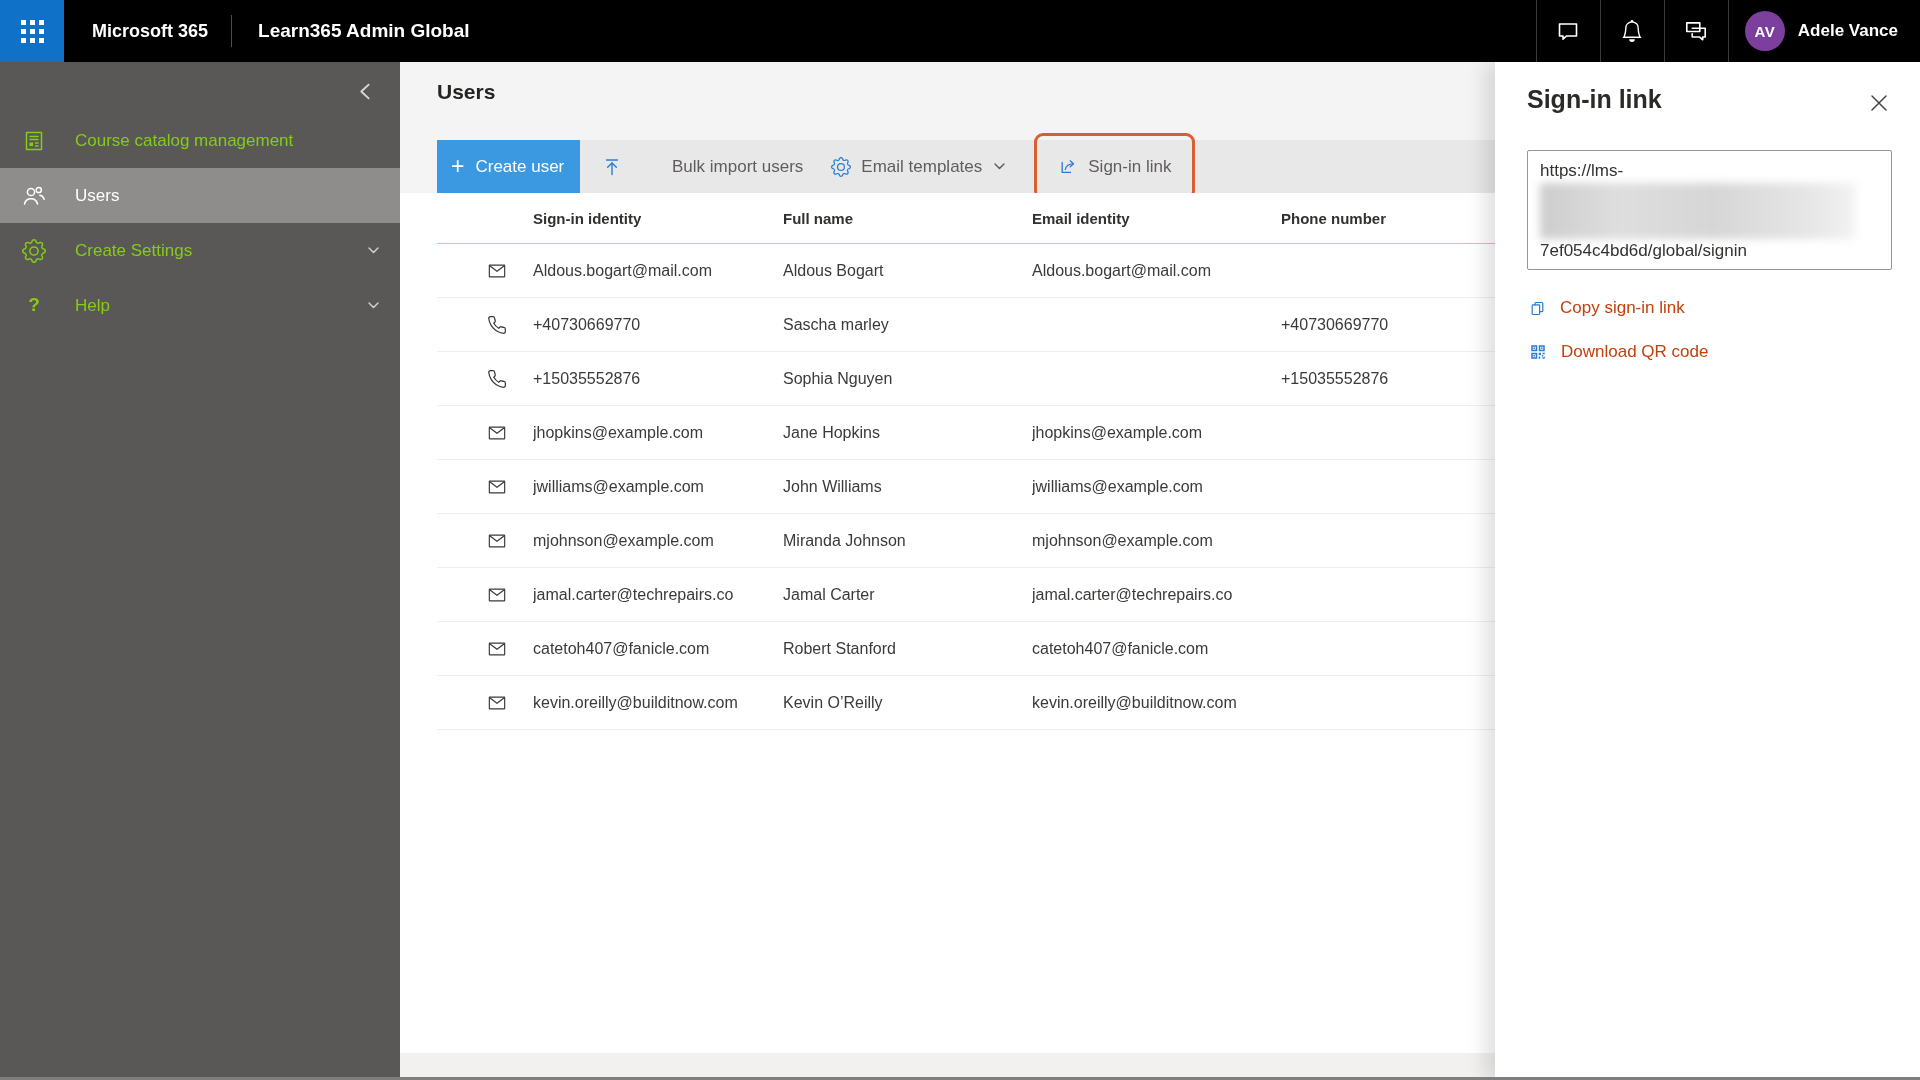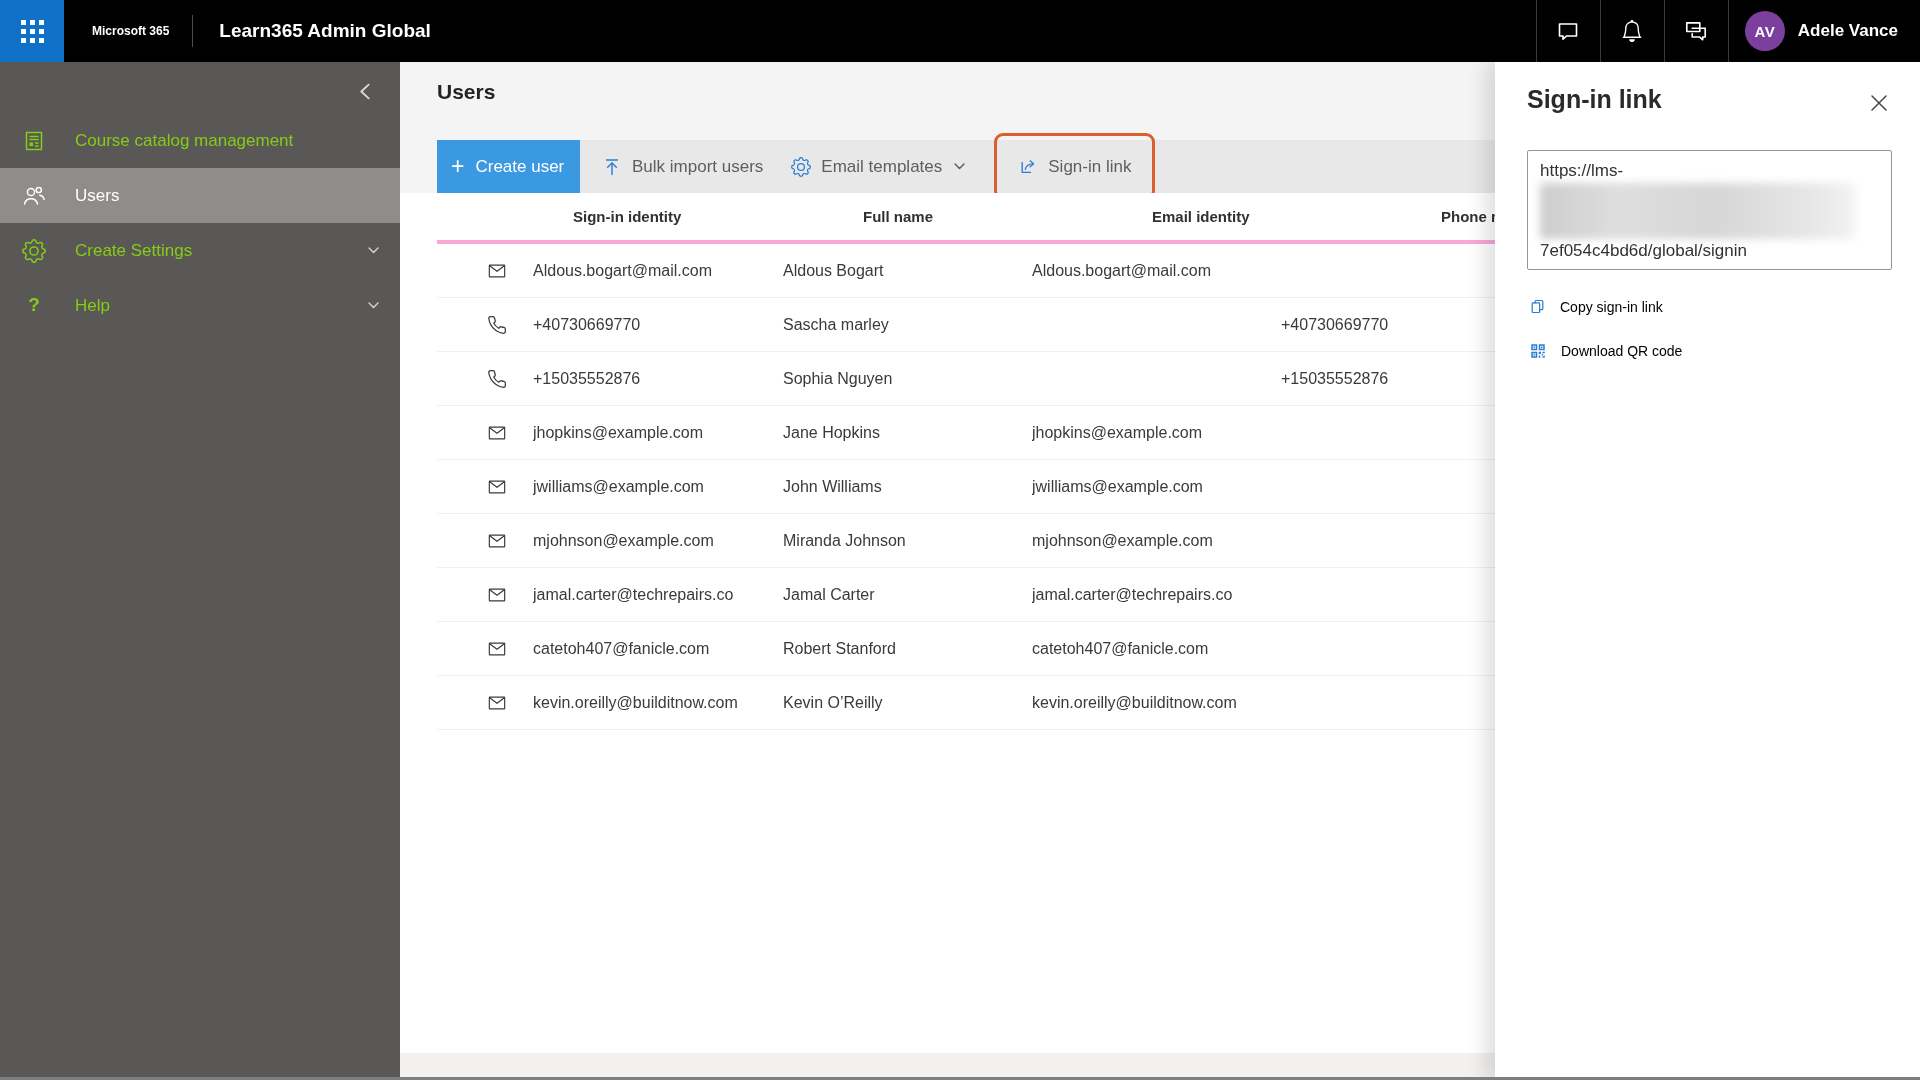--- a/index.html
+++ b/index.html
@@ -9,21 +9,21 @@
   .app { position:relative; width:1920px; height:1080px; overflow:hidden; background:#fff; }
 
   
   .topbar { position:absolute; left:0; top:0; width:1920px; height:62px;
             background:var(--topbar_bg,#000); display:flex; align-items:center; z-index:40; }
   .waffle { width:64px; height:62px; background:var(--waffle_bg,#1071c9); border:none; cursor:pointer;
             display:flex; align-items:center; justify-content:center; flex:0 0 auto; }
   .waffle-grid { width:23px; height:23px; display:grid; grid-template-columns:repeat(3,5px);
                  grid-template-rows:repeat(3,5px); gap:4px; }
   .waffle-grid i { background:#fff; display:block; }
-  .brand { color:#fff; font-size:12px; font-weight:700; margin-left:28px; white-space:nowrap; }
+  .brand { color:#fff; font-size:18px; font-weight:700; margin-left:28px; white-space:nowrap; }
   .tb-divider { width:1px; height:32px; background:#4d4d4d; margin:0 26px 0 23px; }
   .appname { color:#fff; font-size:19px; font-weight:600; white-space:nowrap; }
   .tb-right { margin-left:auto; display:flex; align-items:center; height:62px; }
   .tb-sep { width:1px; height:62px; background:#3c3b3a; }
   .tb-btn { width:63px; height:62px; background:transparent; border:none; cursor:pointer;
             display:flex; align-items:center; justify-content:center; color:#fff; }
   .account { display:flex; align-items:center; height:62px; padding:0 22px 0 16px; cursor:pointer; }
   .avatar { width:40px; height:40px; border-radius:50%; background:var(--avatar_purple,#7d3f9e);
             color:#fff; font-size:15px; font-weight:700; display:flex; align-items:center;
             justify-content:center; letter-spacing:.5px; }
@@ -51,27 +51,27 @@
   .toolbar { position:absolute; left:37px; right:0; top:78px; height:53px; background:#e9e8e8;
              display:flex; align-items:center; }
   .btn-primary { height:53px; width:143px; background:var(--create_button_bg,#3a99e0); color:#fff;
                  border:none; cursor:pointer; display:flex; align-items:center; padding:0 14px;
                  font-size:17px; font-family:inherit; }
   .btn-primary .plus { font-size:23px; font-weight:400; margin-right:11px; line-height:1; }
   .tb-item { background:transparent; border:none; cursor:pointer; display:flex; align-items:center;
              font-size:17px; color:#605e5c; font-family:inherit; white-space:nowrap; }
   .tb-item .ic { color:var(--accent_blue,#2b7cd3); margin-right:10px; }
   .tb-item .chev { color:#605e5c; margin-left:11px; }
-  .gap-a { margin-left:22px; } .gap-b { margin-left:28px; }
+  .gap-a { margin-left:22px;gap:40px; } .gap-b { margin-left:28px; }
   .signin-highlight { margin-left:18px; height:67px; border:3px solid var(--highlight_orange,#d95f2e);
                       border-radius:9px; display:flex; align-items:center; padding:0 21px; }
 
   .thead { position:absolute; left:37px; right:0; top:131px; height:51px; display:grid;
            grid-template-columns:96px 250px 249px 249px auto; align-items:center;
-           border-bottom:4px solid #f9a8d4; background:#fff;gap:40px; }
+           border-bottom:1px solid #f9a8d4; background:#fff; }
   .thead .th { font-size:15px; font-weight:700; color:#323130; cursor:pointer; white-space:nowrap; }
   .rows { position:absolute; left:37px; right:0; top:182px; }
   .row { height:54px; display:grid; grid-template-columns:96px 250px 249px 249px auto;
          align-items:center; border-bottom:1px solid #f0efed; cursor:pointer; background:#fff; }
   .row .ric { margin-left:50px; color:#3b3a39; }
   .row .cell { font-size:16px; color:#3b3a39; white-space:nowrap; overflow:hidden; }
   .bottom-strip { position:absolute; left:0; right:0; top:991px; height:26px; background:#f2f1f0; }
 
   
   .panel { position:absolute; left:1495px; top:62px; width:425px; height:1018px; background:#fff;
@@ -81,21 +81,21 @@
                  background:transparent; color:#484644; cursor:pointer; display:flex; align-items:center; justify-content:center; }
   .urlbox { position:absolute; left:32px; right:28px; top:88px; height:120px; border:1px solid #979695;
             border-radius:2px; padding:8px 12px; cursor:text; background:#fff; }
   .urlline { font-size:17px; color:#323130; line-height:24px; white-space:nowrap; overflow:hidden; }
   .blurred { height:56px; width:93%; margin:0; border-radius:2px;
              background:linear-gradient(90deg,#cdcdcd 0%,#dedede 25%,#d6d6d6 55%,#e6e6e6 85%,#f2f2f2 100%);
              filter:blur(4px); }
   .panel-action { position:absolute; left:34px; background:transparent; border:none; cursor:pointer;
                   display:flex; align-items:center; font-family:inherit; }
   .panel-action .ic { color:var(--accent_blue,#2b7cd3); margin-right:14px; }
-  .panel-action .lbl { font-size:14px; color:#000000; white-space:nowrap; }
+  .panel-action .lbl { font-size:17px; color:#c2410c; white-space:nowrap; }
   .action-copy { top:236px; } .action-qr { top:280px; }
 
   .window-bottom { position:absolute; left:0; bottom:0; width:100%; height:3px; background:#7e7e7e; z-index:60; }
 
   .ic { display:inline-flex; }
   .ic svg { display:block; width:100%; height:100%; }
   .ic-12 { width:13px; height:13px; } .ic-17 { width:17px; height:17px; }
   .ic-18 { width:18px; height:18px; } .ic-19 { width:19px; height:19px; }
   .ic-20 { width:20px; height:20px; } .ic-22 { width:22px; height:22px; }
   .ic-24 { width:24px; height:24px; } .ic-26 { width:26px; height:26px; }

